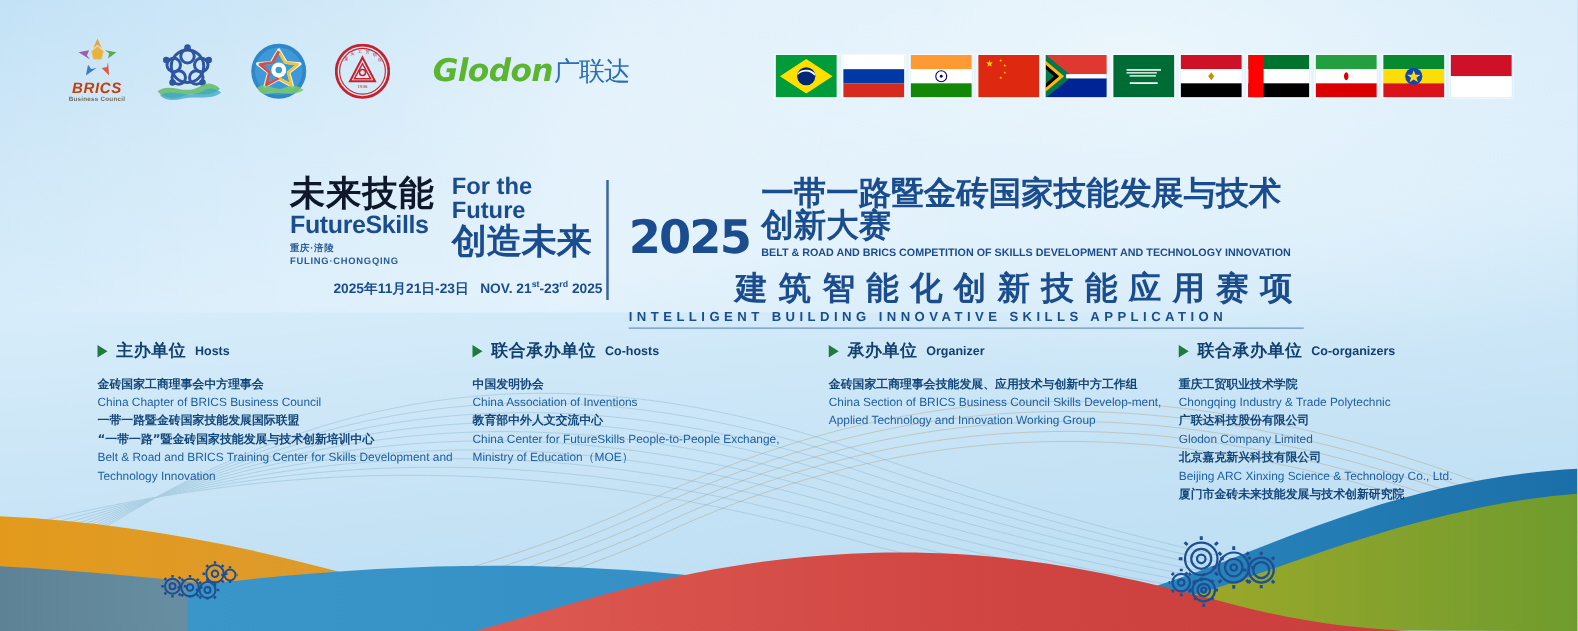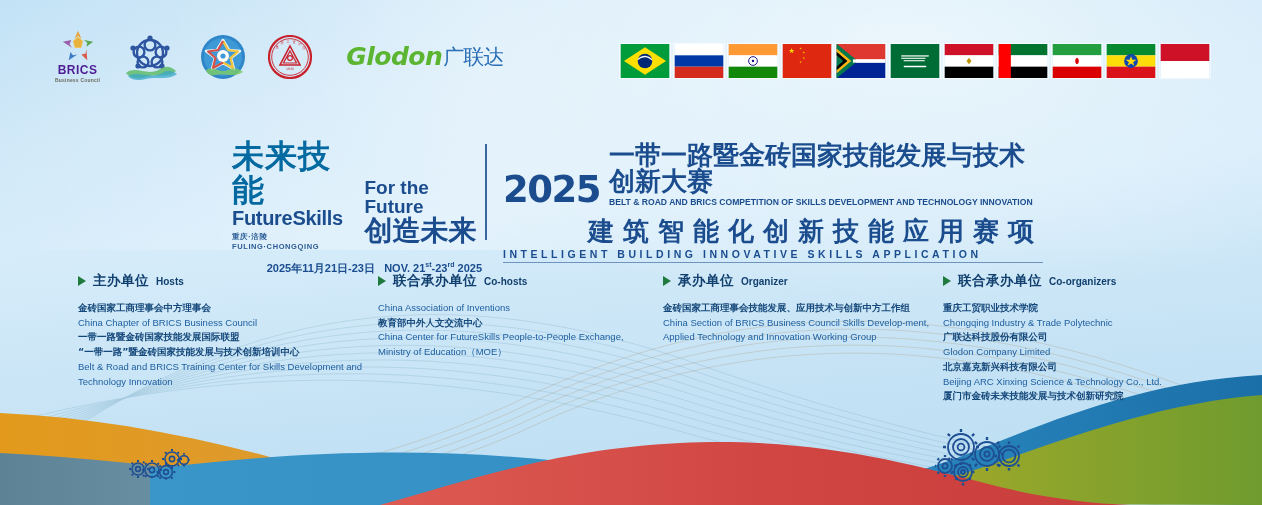--- a/index.html
+++ b/index.html
@@ -25,37 +25,37 @@
 
   
   #logo-row{
     position:absolute; left:55px; top:30px;
     display:flex; align-items:center; gap:22px;
   }
   .logo-wrap{ display:flex; flex-direction:column; align-items:center; }
 
   
   .brics-star{ width:34px; height:32px; }
-  .brics-txt{ font-size:12px; font-weight:bold; color:#4c1d95; letter-spacing:0.5px; line-height:1; margin-top:2px;}
+  .brics-txt{ font-size:12px; font-weight:bold; color:#c2410c; letter-spacing:0.5px; line-height:1; margin-top:2px;font-style:italic;}
   .brics-sub{ font-size:5px; font-weight:bold; color:#6b6b5e; letter-spacing:0.2px; margin-top:1px;}
 
   
   #glodon{ display:flex; align-items:center; margin-left:12px; }
   .glodon-en{ font-size:25px; font-weight:bold; font-style:italic; color:#5cb531; letter-spacing:-0.5px; font-family:"DejaVu Sans", sans-serif;}
   .glodon-cn{ font-size:21px; font-weight:normal; color:#2b6fb5; margin-left:1px; letter-spacing:-1px;}
 
   
   #flag-row{ position:absolute; right:52px; top:44px; display:flex; gap:4px; }
   .flag{ width:50px; height:34px; position:relative; overflow:hidden; box-shadow:0 0 0 1px rgba(255,255,255,0.55); }
 
   
   #title-block{ position:absolute; left:0; top:140px; width:1262px; height:105px; }
   #title-left{ position:absolute; left:232px; top:0; width:250px; text-align:left; }
   .tl-row{ display:flex; align-items:flex-end; gap:12px; }
-  .futureskills-cn{ font-size:32px; font-weight:bold; color:#0369a1; letter-spacing:1px; line-height:1.05; font-family:"DejaVu Sans", sans-serif;}
+  .futureskills-cn{ font-size:28px; font-weight:bold; color:#0f172a; letter-spacing:1px; line-height:1.05; font-family:"DejaVu Sans", sans-serif;}
   .futureskills-en{ font-size:20px; font-weight:bold; color:#1b4d8e; letter-spacing:-0.3px; line-height:1.1; }
   .fuling{ font-size:7.5px; font-weight:bold; color:#2a5b94; letter-spacing:0.6px; margin-top:3px; }
   .forfuture{ font-size:19px; font-weight:bold; color:#1b4d8e; line-height:1; }
   .createcn{ font-size:28px; font-weight:bold; color:#1b4d8e; letter-spacing:0px; line-height:1.05; font-family:"DejaVu Sans", sans-serif;}
   .datesline{ font-size:11px; font-weight:bold; color:#1b4d8e; margin-top:10px; text-align:right; letter-spacing:0px; }
   .datesline sup{ font-size:7px; }
 
   #divider{ position:absolute; left:485px; top:4px; width:2px; height:96px; background:#1b4d8e; opacity:0.85;}
 
   #title-right{ position:absolute; left:503px; top:2px; width:540px; }
@@ -394,20 +394,21 @@
     </div>
   </div>
 
   <div class="col" id="col2">
     <div class="col-head">
       <span class="tri"></span>
       <span class="head-cn">联合承办单位</span>
       <span class="head-en">Co-hosts</span>
     </div>
     <div class="org-list">
+      <div class="org-cn">中国发明协会</div>
       <div class="org-en">China Association of Inventions</div>
       <div class="org-cn">教育部中外人文交流中心</div>
       <div class="org-en">China Center for FutureSkills People-to-People Exchange, Ministry of Education（MOE）</div>
     </div>
   </div>
 
   <div class="col" id="col3">
     <div class="col-head">
       <span class="tri"></span>
       <span class="head-cn">承办单位</span>

